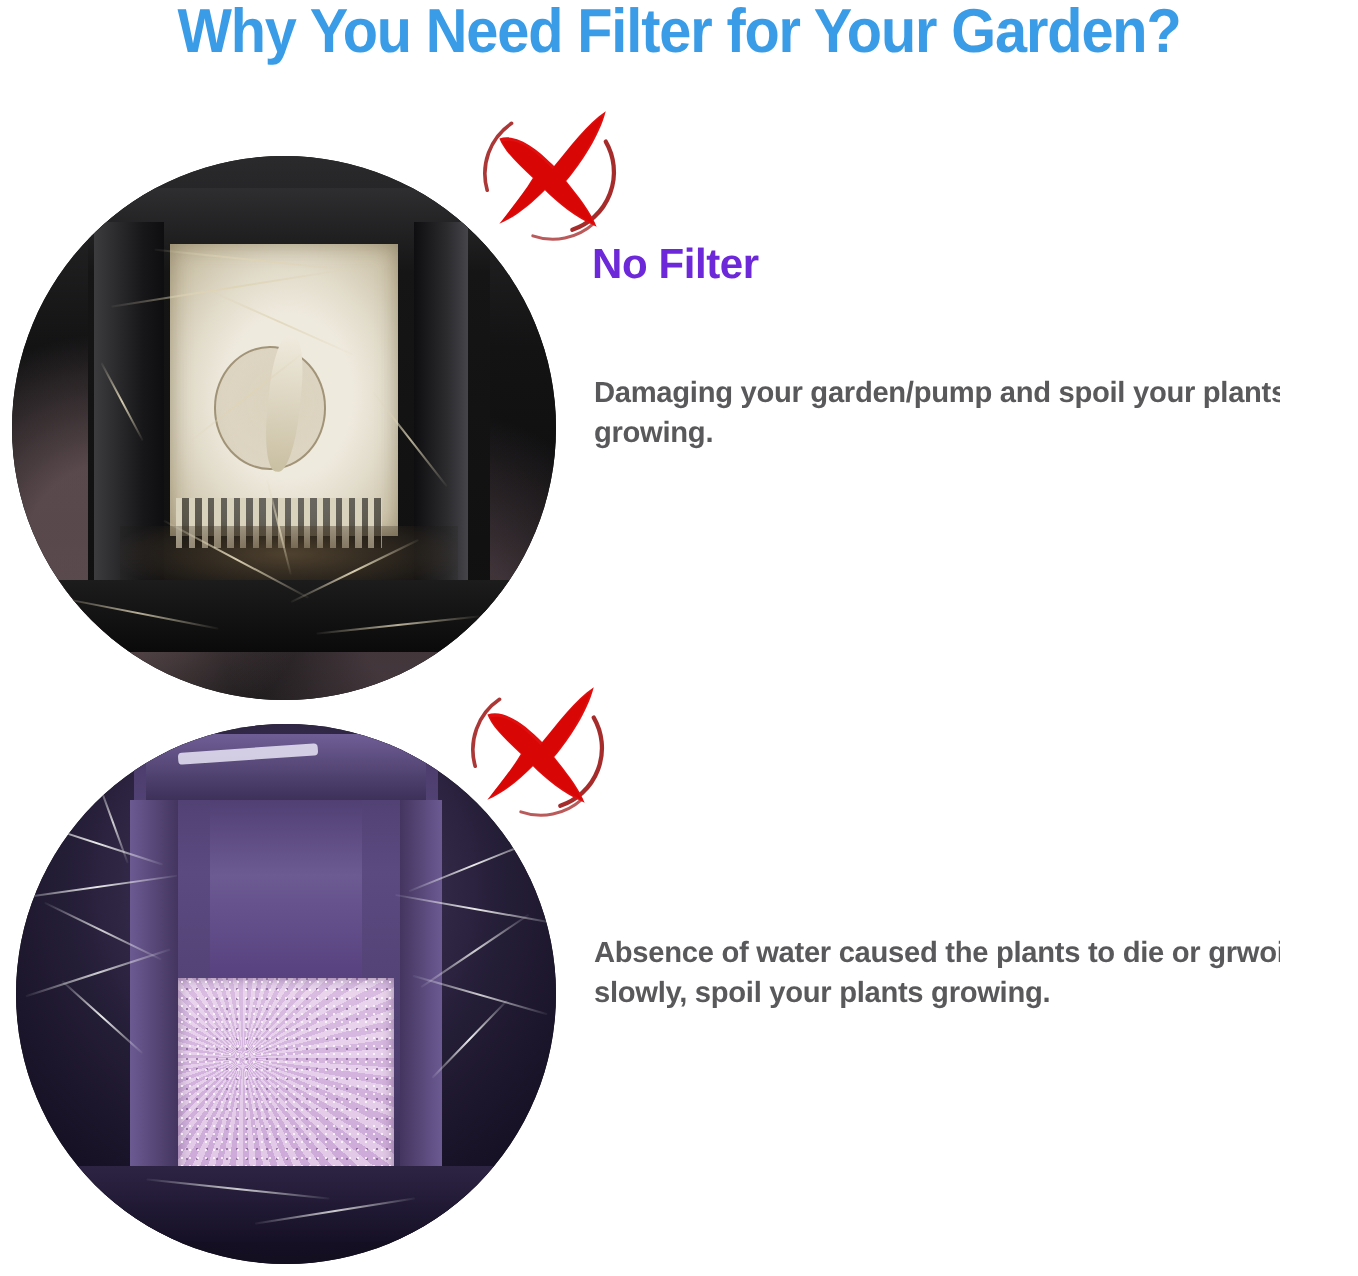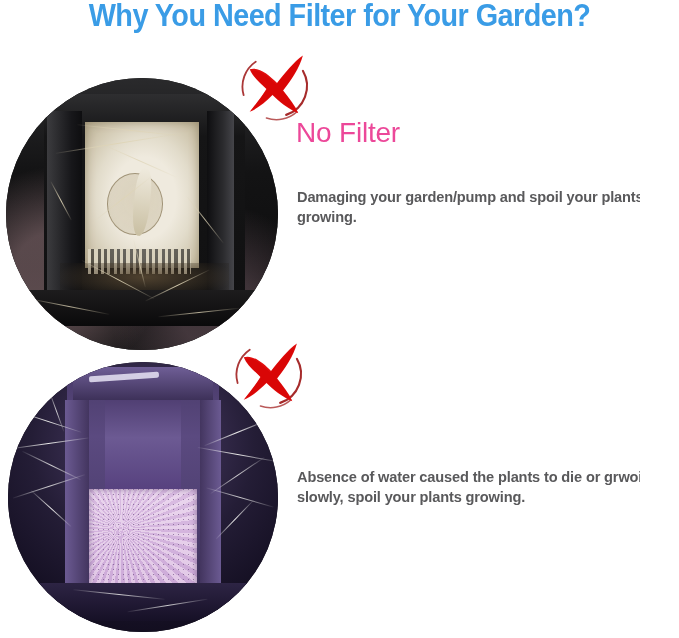--- a/index.html
+++ b/index.html
@@ -213,23 +213,23 @@
   }
 
   
   .x-mark { position: absolute; }
   #x-mark-no-filter      { left: 236px; top: 48px;  width: 76px; height: 76px; }
   #x-mark-filter-blocked { left: 230px; top: 336px; width: 76px; height: 76px; }
 
   
   .section-heading {
     position: absolute;
-    font-size: 28px;
-    font-weight: normal;
-    color: #ec4899;
+    font-size: 21px;
+    font-weight: bold;
+    color: #6d28d9;
     letter-spacing: -0.2px;
     white-space: nowrap;
     line-height: 32px;
   }
   #heading-no-filter      { left: 296px; top: 117px; }
   #heading-filter-blocked { left: 299px; top: 389px; }
 
   .body-block {
     position: absolute;
     width: 368px;

